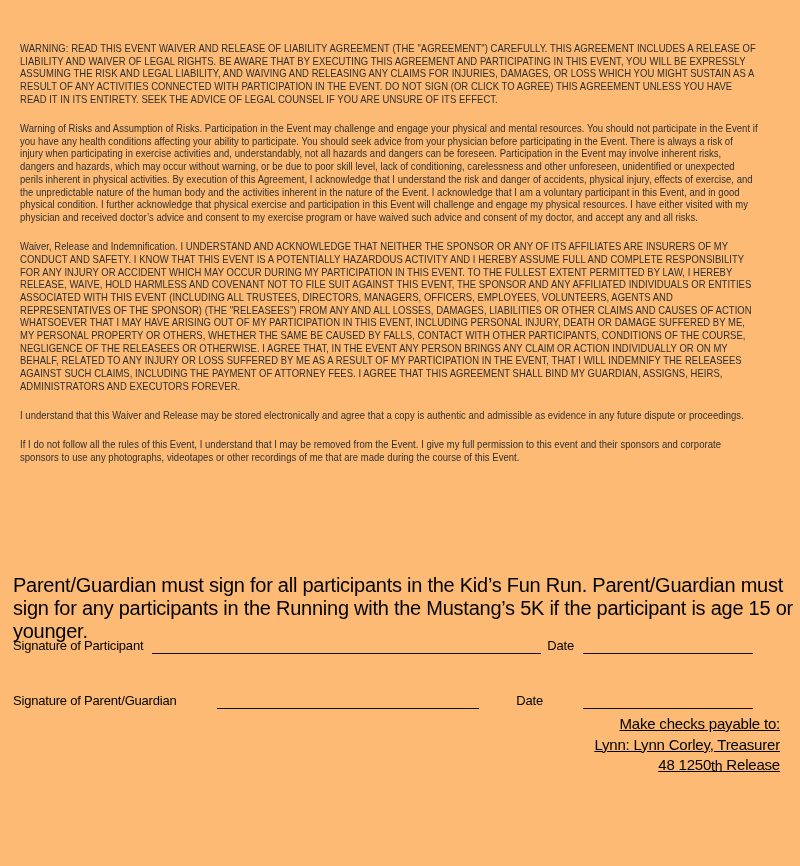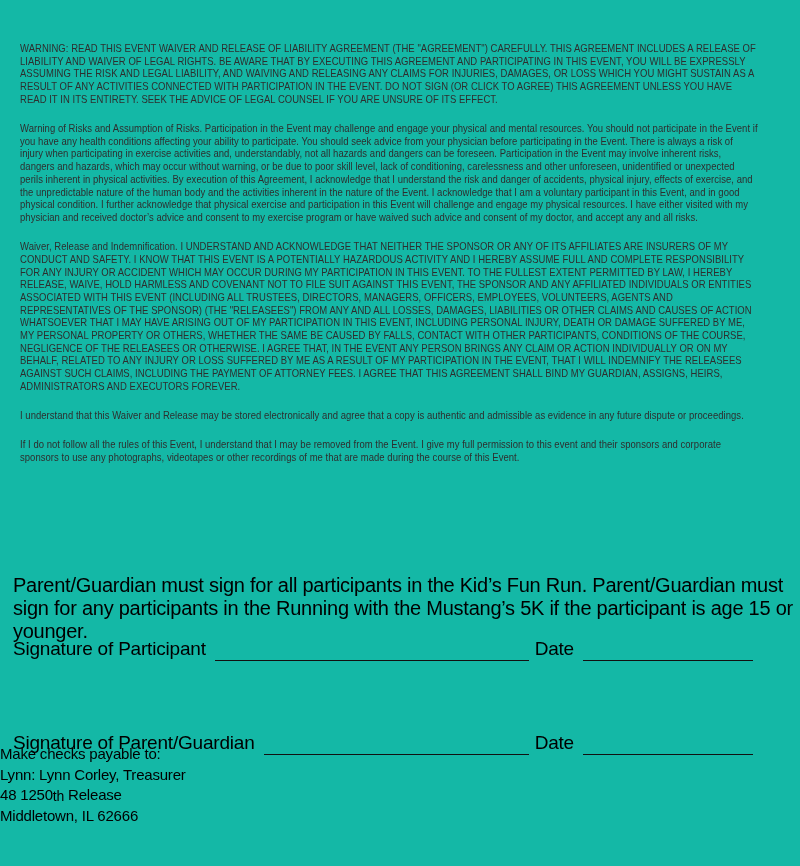--- a/index.html
+++ b/index.html
@@ -1,21 +1,21 @@
 <!DOCTYPE html>
 <html><head>
 <meta charset="utf-8">
 <style>
   html, body { margin: 0; padding: 0; background: #ffffff; }
   body { overflow: hidden; }
   .page {
     position: relative;
     width: 800px;
     height: 866px;
-    background: #14b8a6;
+    background: #fdba74;
     color: #000000;
     font-family: "Liberation Sans", sans-serif;
     overflow: hidden;
   }
 
   
   .legal {
     position: absolute;
     left: 20px;
     top: 42px;
@@ -39,44 +39,45 @@
     letter-spacing: -0.25px;
     color: #000000;
   }
 
   .sig-row {
     position: absolute;
     left: 13px;
     width: 740px;
     display: flex;
     align-items: flex-end;
-    font-size: 19px;
+    font-size: 13px;
     letter-spacing: -0.2px;
     color: #000000;
   }
   .sig-row-1 { top: 638px; }
-  .sig-row-2 { top: 732px; }
+  .sig-row-2 { top: 693px; gap: 31px; }
   .sig-label { white-space: nowrap; padding-bottom: 1px; }
   .blank-line {
     border-bottom: 1.6px solid #111111;
     height: 13px;
   }
   .fill-line { flex: 1 1 auto; margin: 0 6px 0 9px; }
   .date-line { width: 170px; margin-left: 9px; }
 
   .footer {
     position: absolute;
     left: 0;
-    top: 744px;
+    top: 714px;
     width: 780px;
-    text-align: left;
+    text-align: right;
     font-size: 15px;
     line-height: 20.5px;
     letter-spacing: -0.2px;
     color: #000000;
+    text-decoration: underline;
   }
   .ordinal {
     font-size: 14px;
     position: relative;
     top: 1px;
   }
 </style>
 </head>
 <body>
 
@@ -103,16 +104,15 @@
     <span class="sig-label">Signature of Parent/Guardian</span>
     <span class="blank-line fill-line"></span>
     <span class="sig-label">Date</span>
     <span class="blank-line date-line"></span>
   </div>
 
   <div class="footer">
     <div>Make checks payable to:</div>
     <div>Lynn: Lynn Corley, Treasurer</div>
     <div><span>48 1250</span><span class="ordinal">th</span><span> Release</span></div>
-    <div>Middletown, IL 62666</div>
   </div>
 
 </div>
 
 </body></html>

